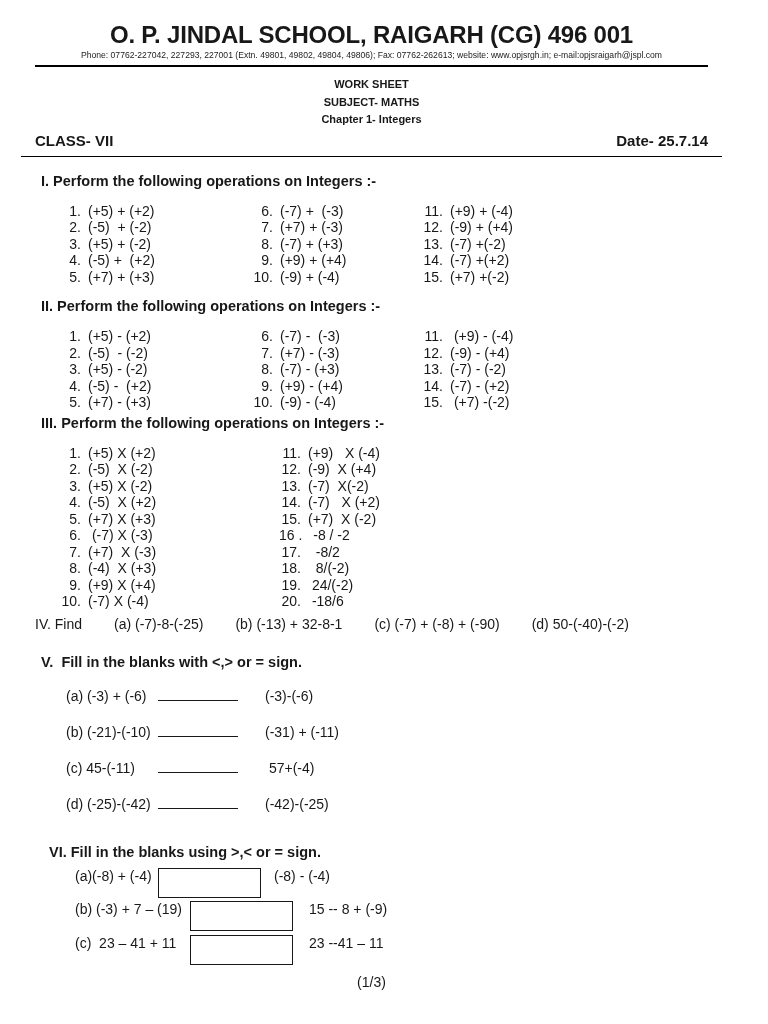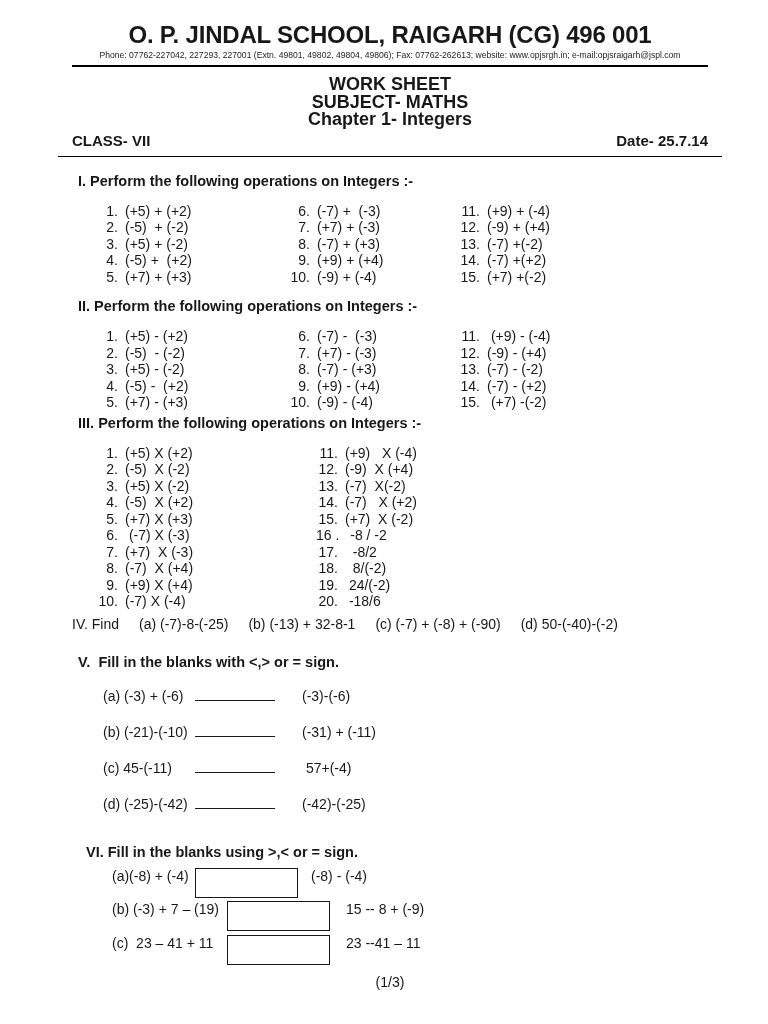--- a/index.html
+++ b/index.html
@@ -3,56 +3,56 @@
 <meta charset="utf-8">
 <style>
   html,body { margin:0; padding:0; background:#ffffff; }
   .page {
     position:relative;
     width:768px; height:1024px;
     box-sizing:border-box;
     background:#ffffff;
     color:#181818;
     font-family:"Liberation Sans", sans-serif;
-    padding:22px 60px 0 72px;
+    padding:22px 60px 0 35px;
     overflow:hidden;
   }
   
   .school {
     text-align:center;
     font-size:24px; font-weight:800; letter-spacing:-0.2px;
     line-height:26px; white-space:nowrap;
   }
   .contact {
     text-align:center;
     font-size:8.6px; line-height:11px; margin-top:2px;
     white-space:nowrap; color:#222;
   }
   .rule1 { border-top:2.5px solid #000; margin-top:4px; }
-  .titleblock { margin-top:9px; text-align:center; font-weight:bold; font-size:18px; line-height:17.5px; }
+  .titleblock { margin-top:9px; text-align:center; font-weight:bold; font-size:11px; line-height:17.5px; }
   .classdate {
     display:flex; justify-content:space-between;
     font-weight:bold; font-size:15px; margin-top:3px;
   }
   .rule2 { border-top:1.5px solid #000; margin:7px -14px 0 -14px; }
 
   
   .sec-h { font-weight:bold; font-size:14.5px; margin-left:6px; white-space:pre; }
   .h1 { margin-top:16px; }
   .h2 { margin-top:13px; }
   .h3 { margin-top:4px; }
   .grid { display:grid; margin-left:24px; margin-top:14px; font-size:14px; line-height:16.5px; }
   .g3 { grid-template-columns:192px 170px 1fr; }
   .g2 { grid-template-columns:220px 1fr; }
   .item { display:flex; white-space:pre; }
   .num { display:inline-block; min-width:22px; text-align:right; margin-right:7px; flex:none; }
   .expr { white-space:pre; }
 
   
-  .s4line { display:flex; gap:20px; margin-top:6px; font-size:14px; white-space:pre; }
+  .s4line { display:flex; gap:32px; margin-top:6px; font-size:14px; white-space:pre; }
 
   
   .h5 { margin-top:22px; }
   .v-rows { margin-left:31px; margin-top:16px; font-size:14px; }
   .v-row { display:flex; align-items:baseline; height:36px; }
   .v-left { display:inline-block; width:92px; white-space:pre; flex:none; }
   .blank { display:inline-block; width:80px; border-bottom:1.5px solid #181818; height:14px; flex:none; }
   .v-right { margin-left:27px; white-space:pre; }
 
   
@@ -263,21 +263,21 @@
         <div class="item">
         <span class="num">6.</span>
         <span class="expr"> (-7) X (-3)</span>
       </div>
         <div class="item">
         <span class="num">7.</span>
         <span class="expr">(+7)  X (-3)</span>
       </div>
         <div class="item">
         <span class="num">8.</span>
-        <span class="expr">(-7)  X (+4)</span>
+        <span class="expr">(-4)  X (+3)</span>
       </div>
         <div class="item">
         <span class="num">9.</span>
         <span class="expr">(+9) X (+4)</span>
       </div>
         <div class="item">
         <span class="num">10.</span>
         <span class="expr">(-7) X (-4)</span>
       </div>
       </div>

